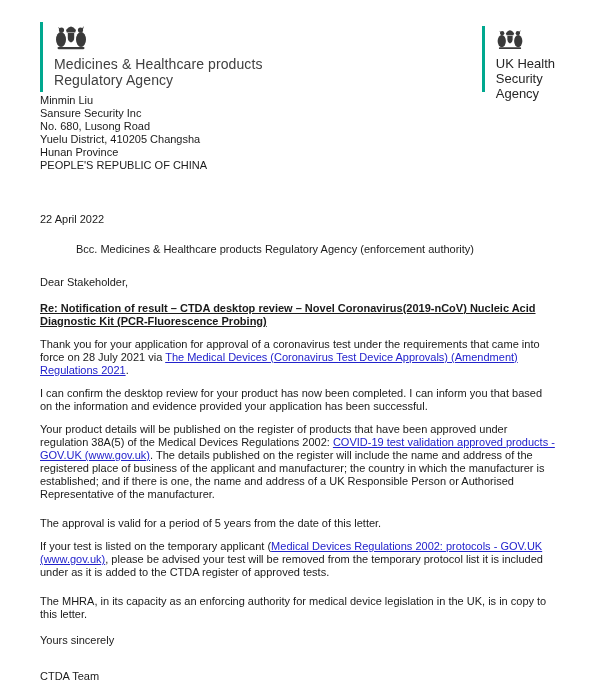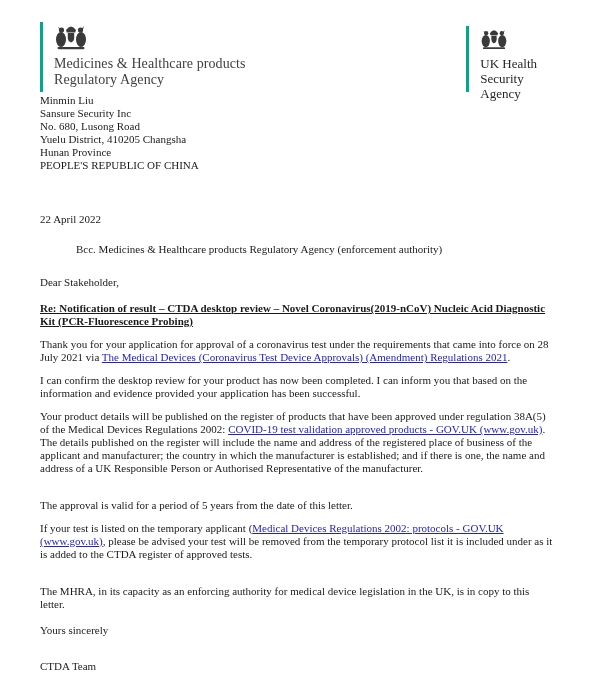--- a/index.html
+++ b/index.html
@@ -3,21 +3,21 @@
 <meta charset="utf-8">
 <style>
   html, body { margin: 0; padding: 0; background: #ffffff; }
   .page {
     position: relative;
     width: 600px;
     height: 698px;
     box-sizing: border-box;
     background: #ffffff;
     padding: 22px 45px 0 40px;
-    font-family: Liberation Serif, serif;
+    font-family: Liberation Sans, sans-serif;
     font-size: 11px;
     line-height: 13px;
     color: #1a1a1a;
     overflow: hidden;
   }
   
   .letterhead {
     display: flex;
     justify-content: space-between;
     align-items: flex-start;
@@ -26,40 +26,40 @@
   .logo { display: flex; align-items: stretch; }
   .logo .bar { width: 3px; margin-right: 11px; }
   .logo-inner { display: flex; flex-direction: column; padding-top: 2px; }
   .crest { display: block; margin-bottom: 3px; }
   .mhra-text {
     font-size: 14px;
     line-height: 16px;
     color: #404040;
     letter-spacing: 0.1px;
   }
-  .ukhsa { margin-top: 4px; margin-right: 18px; justify-content: space-between; }
+  .ukhsa { margin-top: 4px; margin-right: 0; justify-content: space-between; }
   .ukhsa-text {
     font-size: 13px;
     line-height: 15px;
     color: #262626;
   }
   
   .recipient { }
   .recipient div { white-space: nowrap; }
   .date { margin-top: 41px; }
   .bcc { margin-top: 17px; padding-left: 36px; }
   .salutation { margin-top: 20px; }
   .subject {
     margin-top: 13px;
     font-weight: bold;
     text-decoration: underline;
     max-width: 517px;
   }
   p.para { margin: 10px 0 0 0; max-width: 517px; }
-  p.para.tight { margin-top: 24px; }
+  p.para.tight { margin-top: 16px; }
   .link {
     color: #2222cc;
     text-decoration: underline;
     cursor: pointer;
   }
   .valediction { margin-top: 13px; }
   .signature { margin-top: 23px; }
 </style>
 </head>
 <body>

